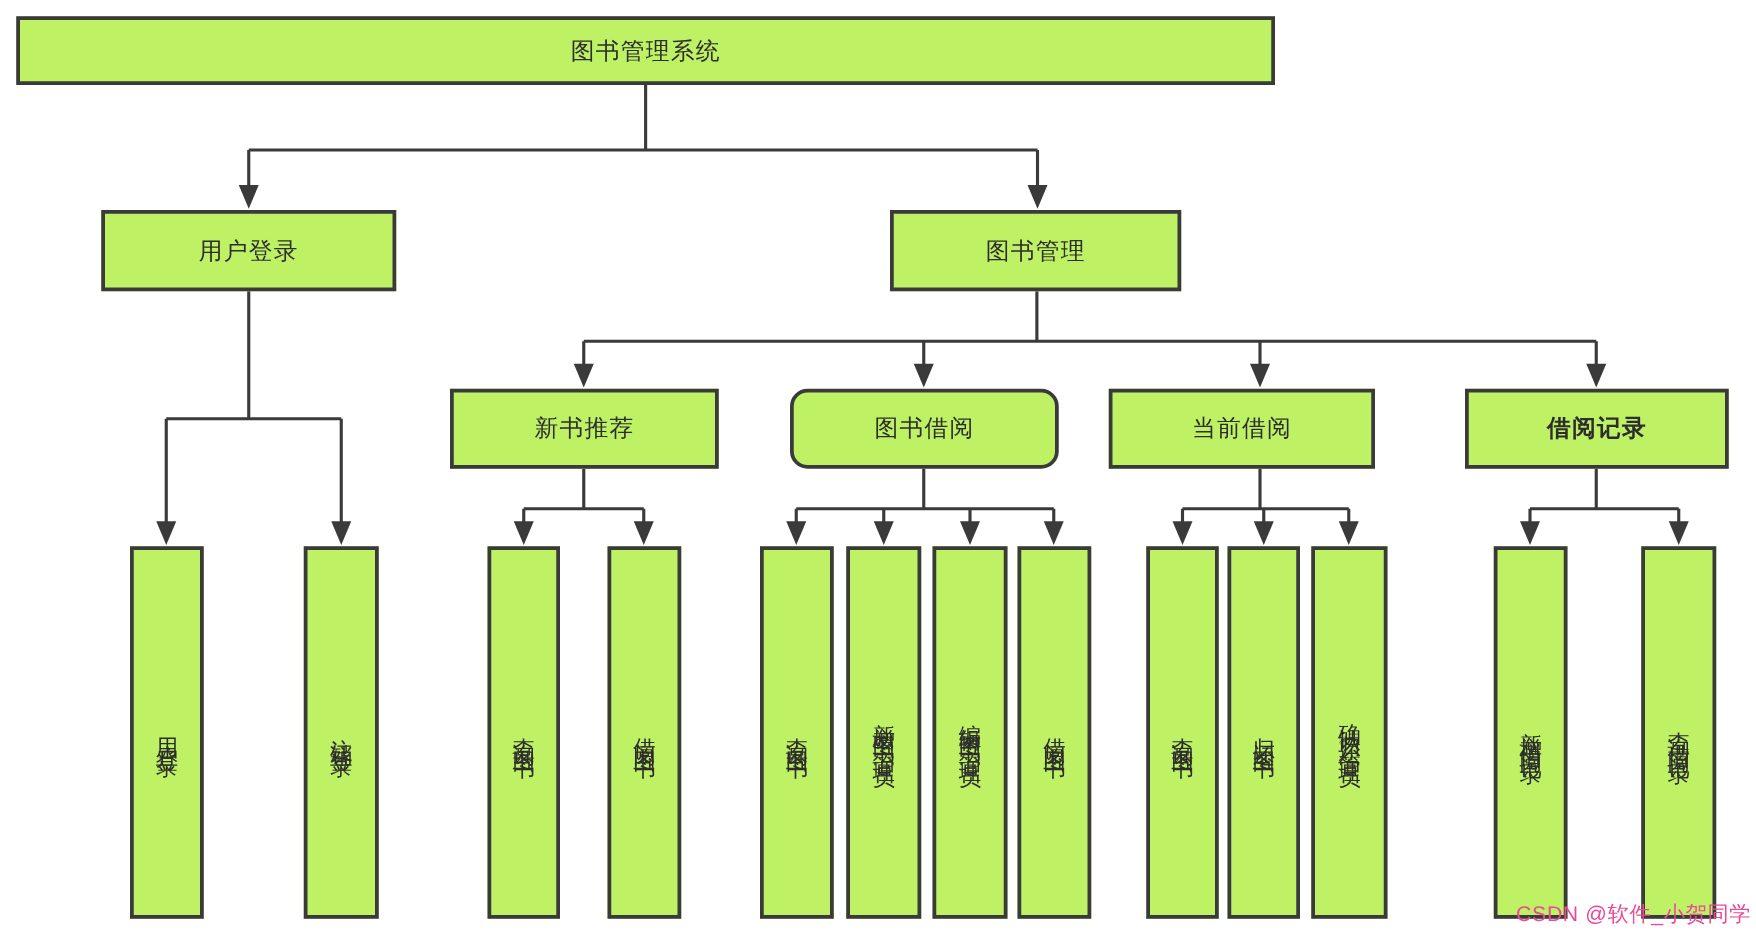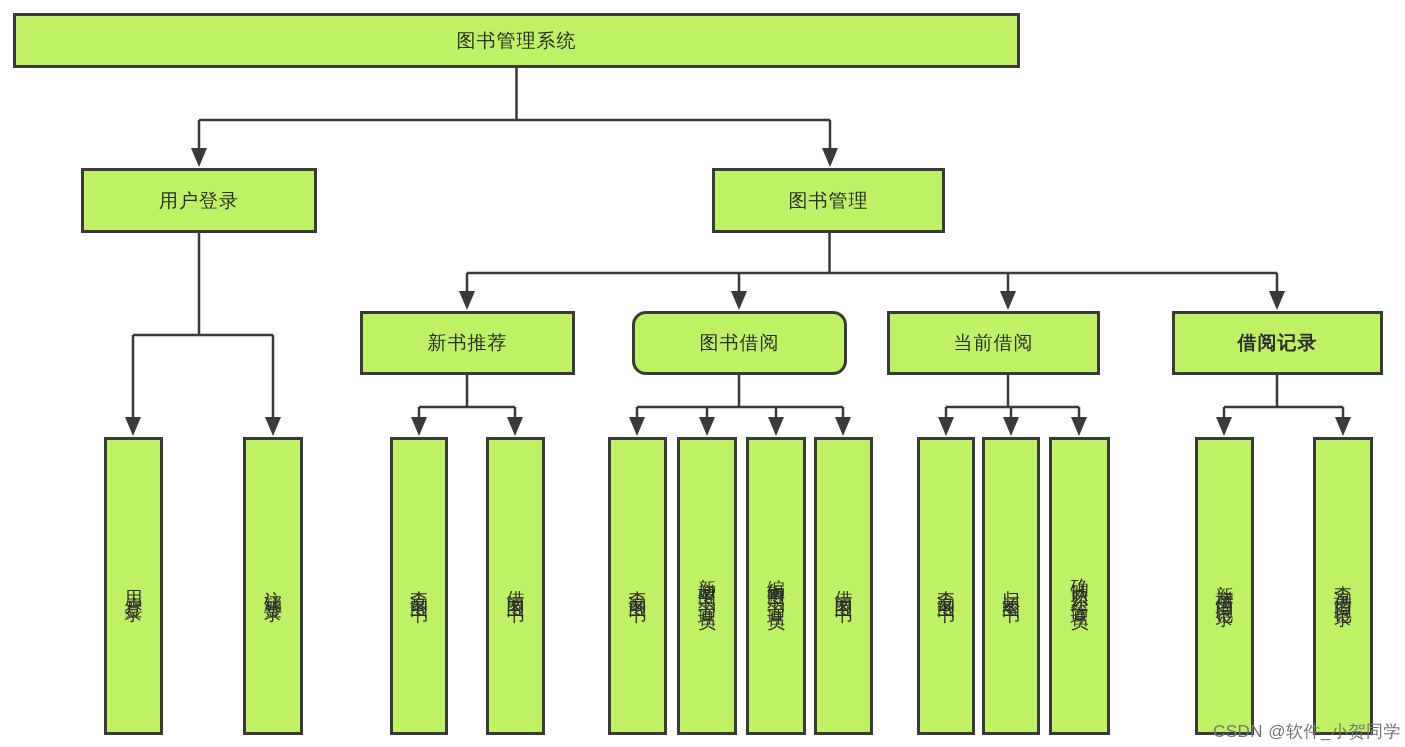--- a/index.html
+++ b/index.html
@@ -35,21 +35,21 @@
     letter-spacing: 5px;
     line-height: 1;
     font-size: 18px;
     color: #2d2d2d;
   }
   #watermark {
     position: absolute;
     right: 4px;
     bottom: 4px;
     font-size: 17px;
-    color: #737373;
+    color: #ec4899;
     letter-spacing: 0.5px;
     z-index: 3;
   }
 </style>
 </head>
 <body>
 
 <div id="canvas">
 
   <svg id="connectors" viewBox="0 0 1405 747" xmlns="http://www.w3.org/2000/svg">

